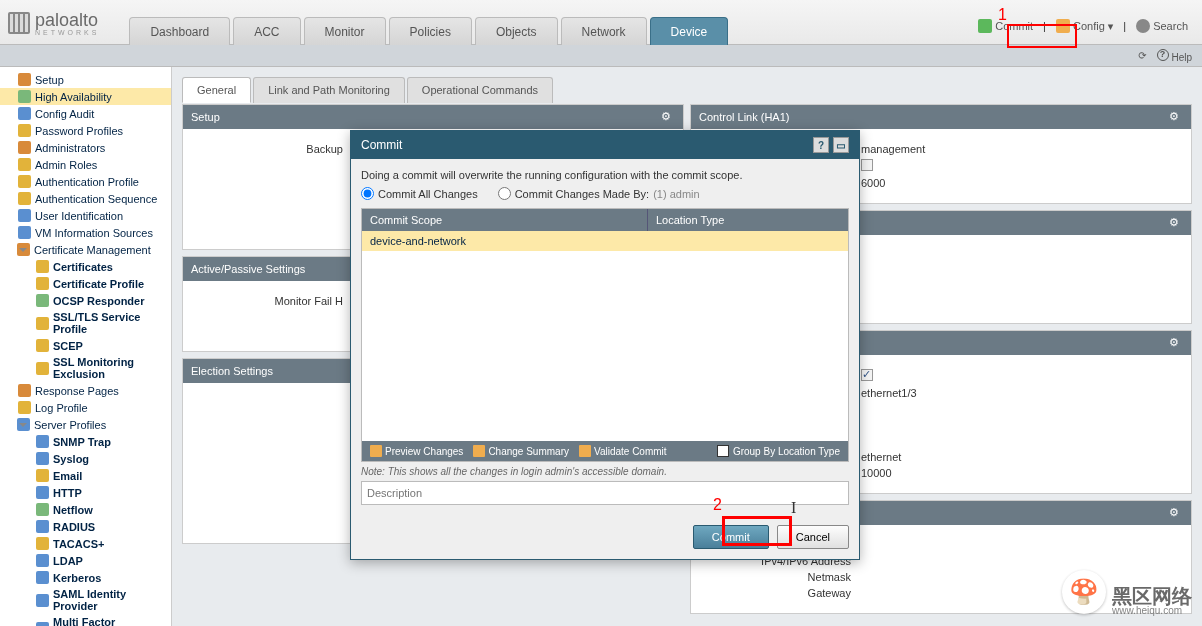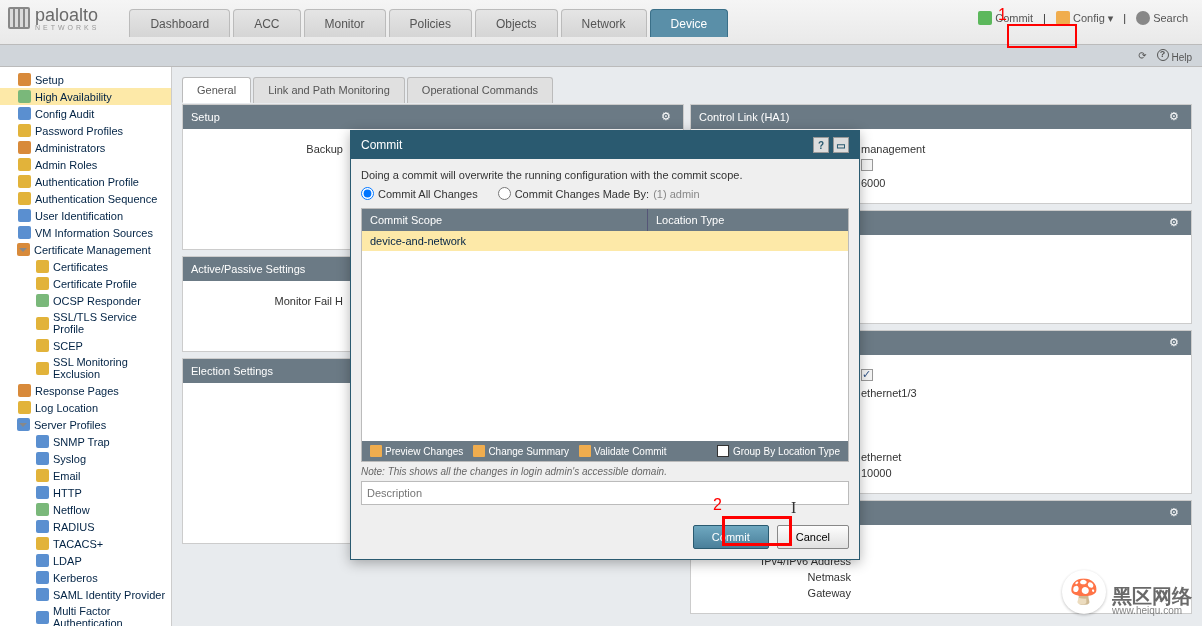--- a/index.html
+++ b/index.html
@@ -1,19 +1,19 @@
 <!DOCTYPE html>
 <html><head>
 <meta charset="utf-8">
 <style>
 * { box-sizing: border-box; margin: 0; padding: 0; font-family: Arial, Helvetica, sans-serif; }
 body { width: 1202px; height: 626px; background: #e8ebee; font-size: 11px; color: #333; overflow: hidden; position: relative; }
 
 
-.topbar { height: 45px; background: linear-gradient(#f5f5f5,#e9e9e9); display: flex; align-items: center; padding: 0 8px; border-bottom: 1px solid #bbb; }
+.topbar { height: 45px; background: linear-gradient(#f5f5f5,#e9e9e9); display: flex; align-items: flex-end; padding: 0 8px; border-bottom: 1px solid #bbb; }
 .logo { display: flex; align-items: center; gap: 5px; margin-right: 30px; margin-bottom: 8px; }
 .logo-mark { width: 22px; height: 22px; background: #888; border-radius: 2px; position:relative; }
 .logo-mark::before { content:""; position:absolute; left:2px; top:2px; width:3px; height:18px; background:#fff; box-shadow:5px 0 #fff,10px 0 #fff,15px 0 #fff; opacity:.7;}
 .logo-text { font-size: 18px; color: #6a6a6a; font-weight: 300; }
 .logo-sub { font-size: 7px; color:#999; letter-spacing:3px; margin-top:-2px;}
 .tabs-main { display:flex; gap:3px; margin-bottom:-1px;}
 .tab-main { padding: 7px 20px 6px; background:linear-gradient(#e5e5e5,#d5d5d5); border:1px solid #bbb; border-bottom:none; border-radius:4px 4px 0 0; color:#555; cursor:pointer; font-size:12px;}
 .tab-main.active { background: #5a8fa8; color:#fff; border-color:#3a6f88; }
 .top-right { margin-left:auto; display:flex; gap:4px; align-items:center; margin-bottom:8px; }
 .top-link { color:#555; cursor:pointer; display:flex; align-items:center; gap:3px; padding:3px 6px;}
@@ -26,21 +26,21 @@
 .bar2 { height:22px; background:#d0d5da; display:flex; justify-content:flex-end; align-items:center; padding:0 10px; gap:10px; border-bottom:1px solid #bbb;}
 .bar2 span{color:#555; font-size:10px; cursor:pointer;}
 .bar2 .circ{width:12px;height:12px;border:1.5px solid #555;border-radius:50%;display:inline-block;position:relative;}
 .bar2 .circ::after{content:"?";position:absolute;left:2px;top:-1px;font-size:9px;color:#555;font-weight:bold;}
 
 
 .main { display:flex; height: calc(100% - 67px); }
 .sidebar { width:172px; background:#fff; border-right:1px solid #ccc; overflow-y:auto; padding:4px 0;}
 .sb-item { padding:2px 4px 2px 18px; display:flex; align-items:center; gap:4px; cursor:pointer; color:#024; font-size:11px;}
 .sb-item.sel { background:#fde9a8;}
-.sb-item.sub { padding-left:36px;}
+.sb-item.sub { padding-left:36px;font-weight:bold;}
 .sb-ico{width:13px;height:13px;background:#6a9; border-radius:2px; flex-shrink:0;}
 .sb-ico.y{background:#e2b33a;} .sb-ico.g{background:#7ab87a;} .sb-ico.b{background:#5a8fd0;} .sb-ico.o{background:#d88a3a;}
 .tri{width:0;height:0;border-left:4px solid #888;border-top:4px solid transparent;border-bottom:4px solid transparent;margin-right:-12px;margin-left:3px;}
 .tri.open{transform:rotate(90deg);}
 
 .content { flex:1; padding:10px; overflow:auto; position:relative;}
 .subtabs { display:flex; gap:2px; margin-bottom:2px;}
 .subtab { padding:6px 14px; background:#e0e0e0; border:1px solid #bbb; border-bottom:none; color:#555; cursor:pointer; font-size:11px; border-radius:3px 3px 0 0;}
 .subtab.active{background:#fff; border-bottom:1px solid #fff; position:relative; z-index:2;}
 
@@ -203,21 +203,21 @@
       <div class="sb-item sub">
         <span class="sb-ico y"></span>
         <span>SSL Monitoring Exclusion</span>
       </div>
       <div class="sb-item">
         <span class="sb-ico o"></span>
         <span>Response Pages</span>
       </div>
       <div class="sb-item">
         <span class="sb-ico y"></span>
-        <span>Log Location</span>
+        <span>Log Profile</span>
       </div>
       <div class="sb-item">
         <span class="tri open"></span>
         <span class="sb-ico b"></span>
         <span>Server Profiles</span>
       </div>
       <div class="sb-item sub">
         <span class="sb-ico b"></span>
         <span>SNMP Trap</span>
       </div>

